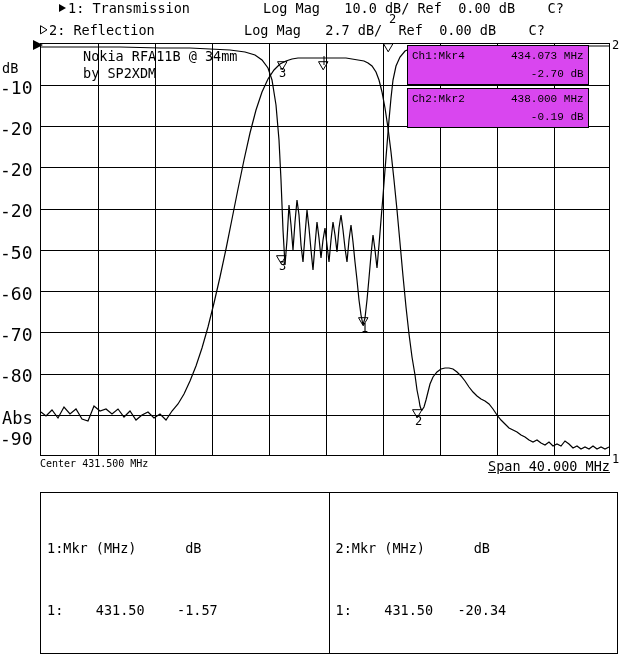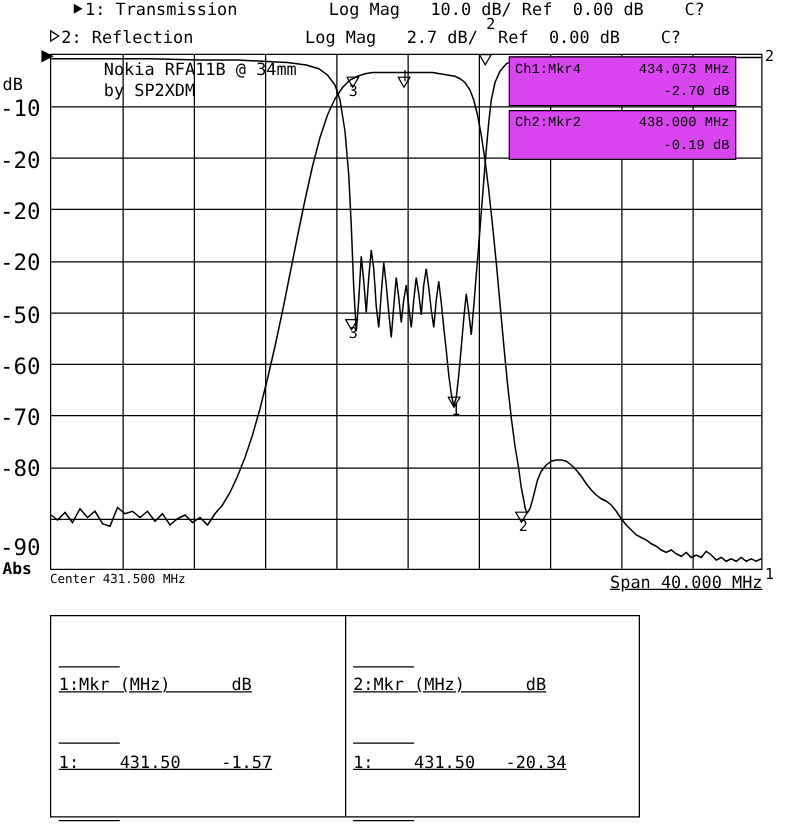--- a/index.html
+++ b/index.html
@@ -16,37 +16,37 @@
   .tri-open svg{position:absolute;left:0;top:0;}
 
   
   .grid{position:absolute;left:40px;top:43px;width:570px;height:413px;border:1px solid #000;box-sizing:border-box;}
   .hline{position:absolute;left:0;width:100%;height:1px;background:#000;}
   .vline{position:absolute;top:0;height:100%;width:1px;background:#000;}
 
   
   .ylab{position:absolute;font-size:18px;text-align:left;width:34px;}
   .ytitle{position:absolute;left:2px;top:60px;font-size:13.5px;}
-  .abs{position:absolute;left:2px;top:448px;font-size:13px;font-weight:bold;}
+  .abs{position:absolute;left:2px;top:408px;font-size:17px;}
 
   
   svg.trace{position:absolute;left:0;top:0;width:640px;height:659px;overflow:visible;}
 
   
   .titlebox{position:absolute;left:47px;top:48px;font-size:13.5px;line-height:17px;white-space:pre;margin-left:36px;}
   .mkbox{position:absolute;border:1px solid #000;background:#d946ef;font-size:11px;line-height:18px;white-space:pre;padding:1px 4px;font-family:Liberation Mono, monospace;}
   .mk1{left:407px;top:45px;}
   .mk2{left:407px;top:88px;}
   .centerlab{position:absolute;left:40px;top:458px;font-size:10px;}
   .spanlab{position:absolute;right:30px;top:458px;font-size:13.5px;text-decoration:underline;}
   .corner1{position:absolute;left:612px;top:452px;font-size:12px;}
   .corner2{position:absolute;left:612px;top:38px;font-size:12px;}
 
   
-  .tables{position:absolute;left:40px;top:492px;width:472px;height:162px;border:1px solid #000;box-sizing:border-box;display:flex;text-decoration:underline;}
+  .tables{position:absolute;left:40px;top:492px;width:578px;height:162px;border:1px solid #000;box-sizing:border-box;display:flex;}
   .tbl{flex:1;position:relative;padding:4px 0 0 6px;font-size:13.5px;line-height:20.5px;white-space:pre;}
   .tbl.left{border-right:1px solid #000;}
   .tbl .hdr{white-space:pre;}
   .tbl .row{white-space:pre;}
 
   
   .mkglyph{position:absolute;font-size:12px;}
 </style>
 </head>
 <body>

